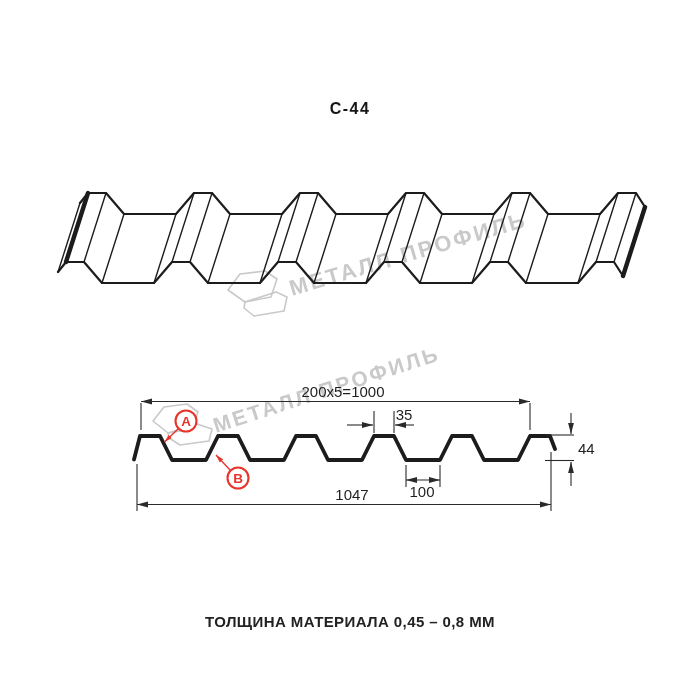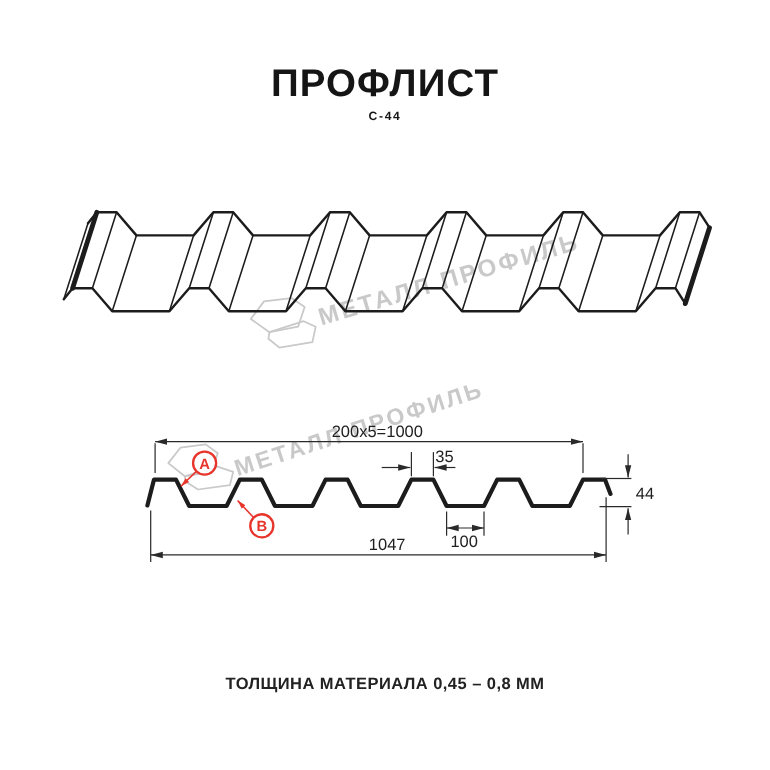--- a/index.html
+++ b/index.html
@@ -3,21 +3,21 @@
 <meta charset="utf-8">
 <style>
   :root{
     --ink:#1c1c1c; --dim:#2a2a2a; --accent:#e8352b; --watermark:#c9c9c9; --text:#151515;
   }
   html,body{margin:0;padding:0;background:#ffffff;}
   #page{position:relative;width:700px;height:700px;background:#fff;overflow:hidden;
         font-family:"Liberation Sans", sans-serif;}
   .center-text{position:absolute;left:0;width:700px;text-align:center;color:var(--text);}
   #title{top:56px;font-size:35px;font-weight:800;letter-spacing:1px;}
-  #subtitle{top:100px;font-size:11px;font-weight:700;letter-spacing:1.5px;}
+  #subtitle{top:100px;font-size:16px;font-weight:700;letter-spacing:1.5px;}
   #footer-note{top:613px;font-size:15px;font-weight:700;letter-spacing:0.4px;color:#222;}
   svg{position:absolute;left:0;top:0;}
   
   .outline3d{fill:none;stroke:var(--ink);stroke-width:2.2;stroke-linejoin:round;stroke-linecap:round;}
   .rib3d{stroke:var(--ink);stroke-width:1.4;stroke-linecap:round;}
   .edge3d{stroke:var(--ink);stroke-width:4.4;stroke-linecap:round;}
   
   .profile{fill:none;stroke:var(--ink);stroke-width:3.8;stroke-linejoin:round;stroke-linecap:round;}
   .dim{stroke:var(--dim);stroke-width:1.1;fill:none;}
   .dimtext{font-size:15px;fill:#1f1f1f;}
@@ -30,21 +30,20 @@
   
   .wm-logo{fill:none;stroke:var(--watermark);stroke-width:1.6;stroke-linejoin:round;}
   .wm-text{font-size:22px;font-weight:700;fill:var(--watermark);letter-spacing:2.5px;}
   .wm-text-small{font-size:21px;font-weight:700;fill:var(--watermark);letter-spacing:2.5px;}
 </style>
 </head>
 <body>
 
 <div id="page">
 
-  <div id="title" class="center-text">ПРОФЛИСТ</div>
   <div id="subtitle" class="center-text">С-44</div>
 
   <svg width="700" height="700" viewBox="0 0 700 700">
     <defs>
       <marker id="arrD" markerWidth="12" markerHeight="8" refX="11" refY="4" orient="auto-start-reverse" markerUnits="userSpaceOnUse">
         <path d="M0,1.1 L11,4 L0,6.9 Z" class="mfill-dark"></path>
       </marker>
       <marker id="arrR" markerWidth="9" markerHeight="7" refX="8" refY="3.2" orient="auto" markerUnits="userSpaceOnUse">
         <path d="M0,0.9 L8,3.2 L0,5.5 Z" class="mfill-red"></path>
       </marker>

